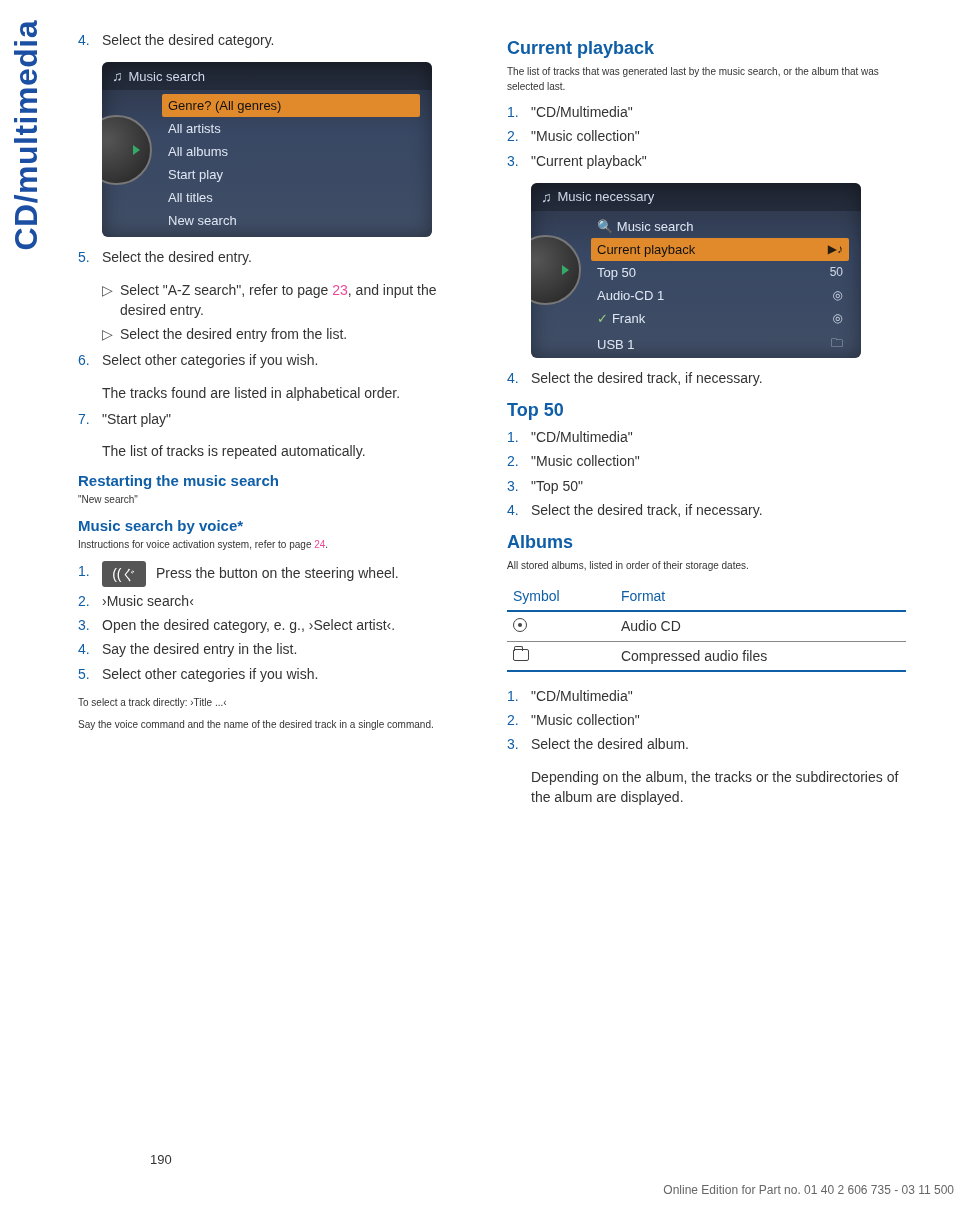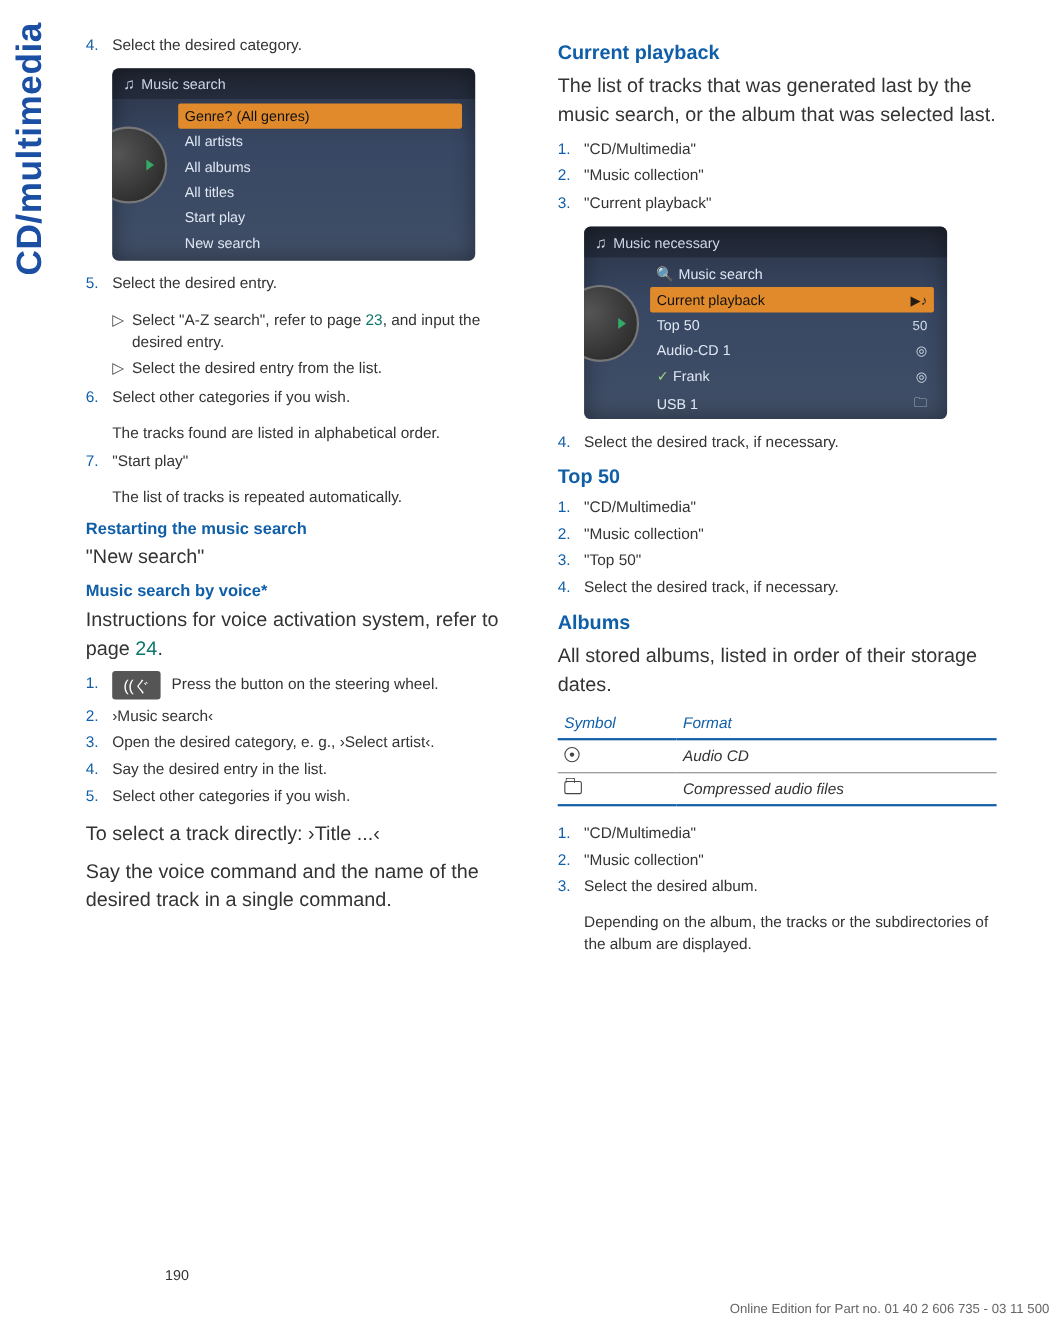--- a/index.html
+++ b/index.html
@@ -18,29 +18,29 @@
   .cols { display: flex; gap: 30px; }
   .col { flex: 1; min-width: 0; }
   .ol { list-style: none; margin-bottom: 12px; }
   .ol > li { display: flex; align-items: flex-start; font-size: 14px; line-height: 1.45; margin-bottom: 4px; }
   .ol > li .num { min-width: 24px; font-weight: 400; }
   .ol > li .txt { flex: 1; color: #333; }
   .subul { list-style: none; margin: 6px 0 6px 24px; }
   .subul li { display: flex; align-items: flex-start; font-size: 14px; line-height: 1.45; margin-bottom: 4px; }
   .subul li .tri { min-width: 18px; color: #555; }
   .followon { margin: 6px 0 6px 24px; font-size: 14px; line-height: 1.45; }
-  p.body { font-size: 18px; line-height: 1.45; margin-bottom: 8px; }
+  p.body { font-size: 10px; line-height: 1.45; margin-bottom: 8px; }
   .blue-num-1 { color: #0f5ea8; }
   .blue-num-2 { color: #0f5ea8; }
   .blue-num-3 { color: #0f5ea8; }
   .blue-num-4 { color: #0f5ea8; }
   .blue-num-5 { color: #0f5ea8; }
   .blue-num-6 { color: #0f5ea8; }
   .blue-num-7 { color: #0f5ea8; }
-  .link { color: #0f766e; }
+  .link { color: #ec4899; }
   h2.sec { color: #0f5ea8; font-size: 18px; font-weight: 700; margin: 8px 0 6px 0; }
   h3.sub { color: #0f5ea8; font-size: 15px; font-weight: 700; margin: 10px 0 4px 0; }
 
   
   .screen {
     width: 330px; height: 175px; margin: 6px 0 10px 24px;
     background: linear-gradient(#2b3344, #384763 40%, #404e66);
     border-radius: 6px; position: relative; overflow: hidden; color: #dfe7f3;
     font-size: 13px;
     box-shadow: inset 0 0 20px rgba(0,0,0,0.4);
@@ -67,21 +67,21 @@
   .badge { font-size: 12px; opacity: 0.9; }
 
   
   .voicebtn {
     display: inline-flex; align-items: center; justify-content: center;
     width: 44px; height: 26px; background: #555; color: #fff; border-radius: 3px;
     font-size: 14px; vertical-align: middle; margin-right: 6px;
   }
 
   
-  table.fmt { width: 100%; border-collapse: collapse; font-size: 14px; margin: 6px 0 14px 0; font-style: italic; }
+  table.fmt { width: 100%; border-collapse: collapse; font-size: 14px; margin: 6px 0 14px 0; }
   table.fmt th { text-align: left; color: #0f5ea8; font-weight: 400; padding: 6px 6px; border-bottom: 2px solid #0f5ea8; }
   table.fmt td { padding: 6px 6px; border-bottom: 1px solid #888; margin-top: 32px; }
   table.fmt tr.last td { border-bottom: 2px solid #0f5ea8; }
 
   .footer { position: absolute; left: 0; right: 0; bottom: 18px; text-align: right; font-size: 12px; color: #666; }
   .pagenum { position: absolute; left: 150px; bottom: 48px; font-size: 13px; color: #333; }
 
   .ico-disc { display:inline-block; width:14px; height:14px; border:1.5px solid #444; border-radius:50%; position:relative; }
   .ico-disc:after { content:""; position:absolute; left:50%; top:50%; width:4px; height:4px; background:#444; border-radius:50%; transform:translate(-50%,-50%); }
   .ico-folder { display:inline-block; width:16px; height:12px; border:1.5px solid #444; border-radius:2px; position:relative; }
@@ -117,24 +117,24 @@
           <div class="row hl">
               <span>Genre? (All genres)</span>
             </div>
           <div class="row">
               <span>All artists</span>
             </div>
           <div class="row">
               <span>All albums</span>
             </div>
           <div class="row">
+              <span>Start play</span>
+            </div>
+          <div class="row">
               <span>All titles</span>
-            </div>
-          <div class="row">
-              <span>Start play</span>
             </div>
           <div class="row">
               <span>New search</span>
             </div>
         </div>
       </div>
 
       <ol class="ol">
         <li>
           <span class="num blue-num-5">5.</span>

